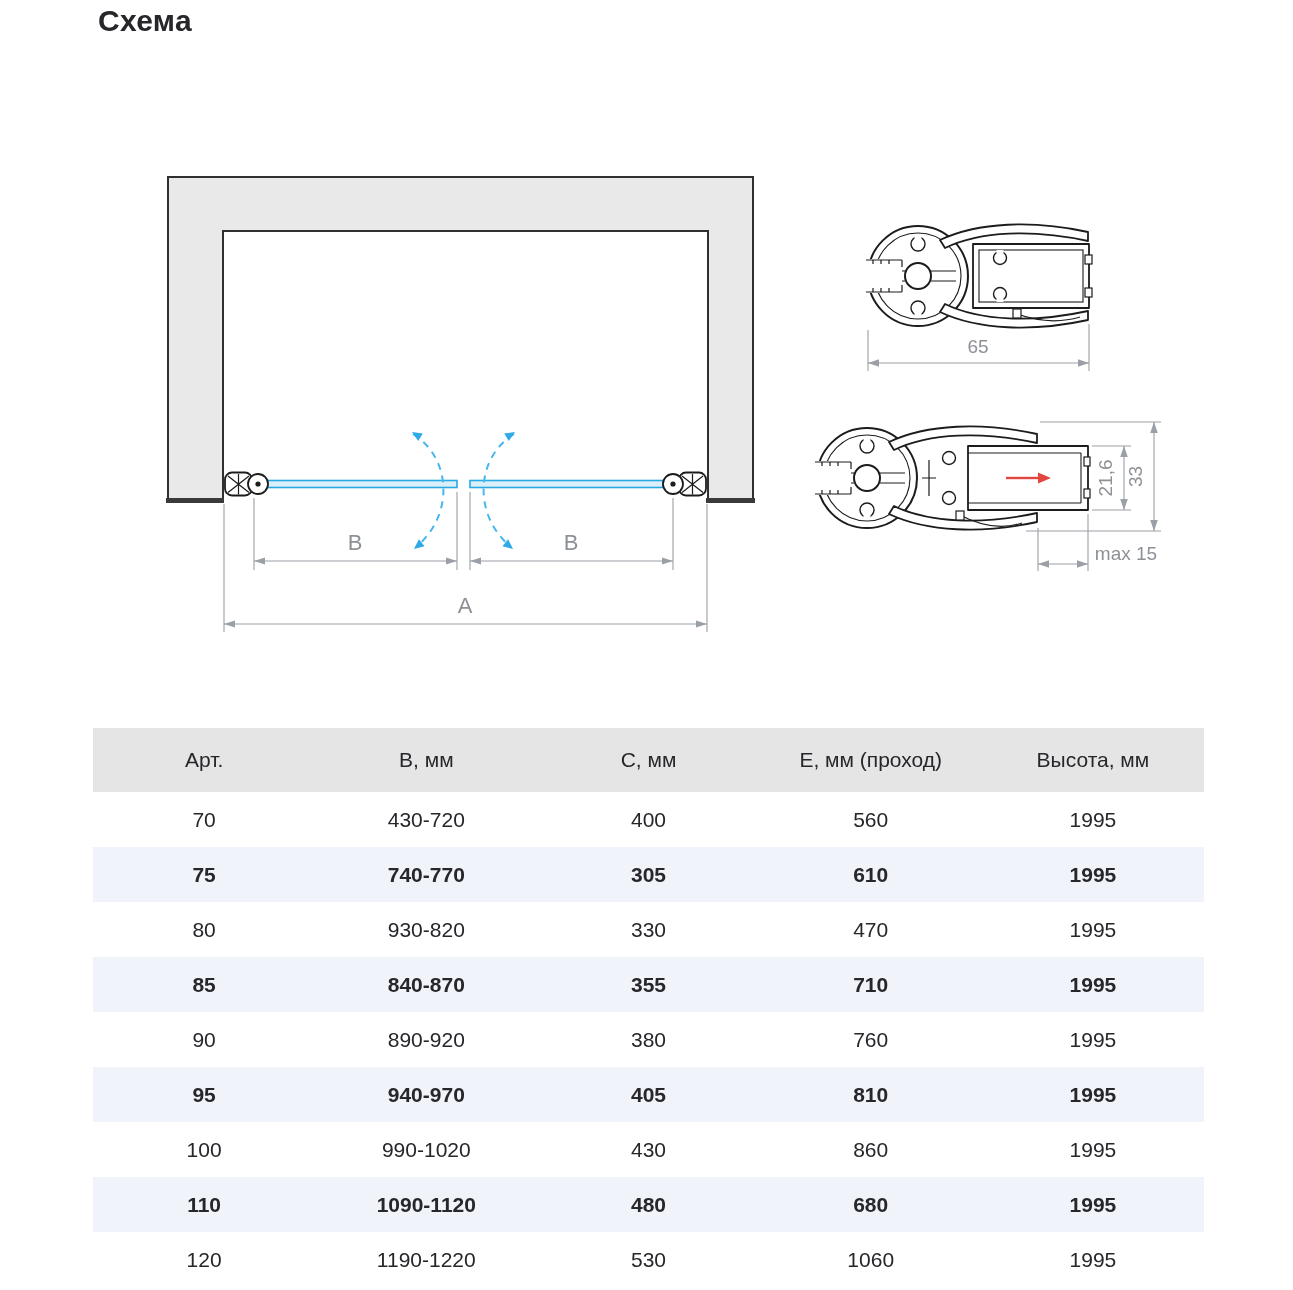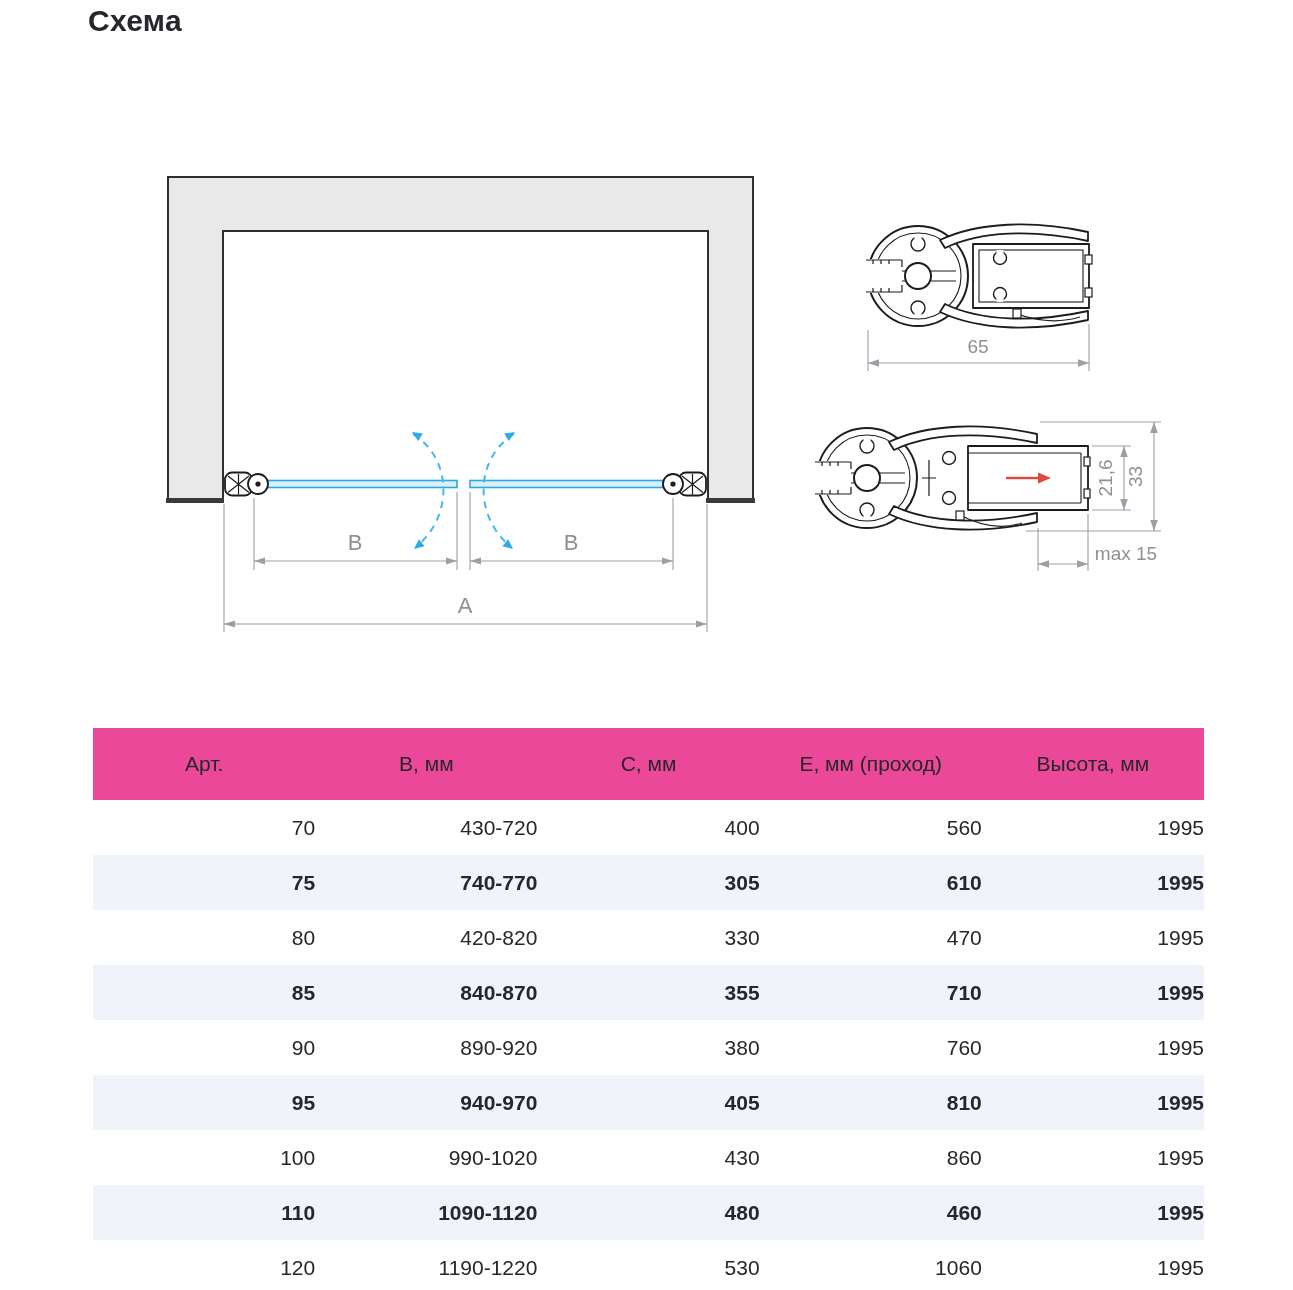--- a/index.html
+++ b/index.html
@@ -1,18 +1,18 @@
 <!DOCTYPE html>
 <html><head>
 <meta charset="utf-8">
 <style>
   html,body{margin:0;padding:0;background:#fff;}
   .page{position:relative;width:1293px;height:1290px;background:#fff;overflow:hidden;
         font-family:"Liberation Sans",sans-serif;color:#26262b;}
-  .title{position:absolute;left:88px;top:4px;font-size:30px;font-weight:700;
+  .title{position:absolute;left:98px;top:4px;font-size:30px;font-weight:700;
          letter-spacing:.3px;color:#26262b;margin:0;}
   svg.diagram{position:absolute;left:0;top:0;}
 
   
   .ln1{fill:none;stroke:#1c1c1c;stroke-width:1.2;}
   .ln2{fill:#fff;stroke:#1c1c1c;stroke-width:2;}
   .ln2f{fill:#fff;stroke:#1c1c1c;stroke-width:1.8;stroke-linejoin:round;}
   .ln1f{fill:none;stroke:#1c1c1c;stroke-width:1.1;}
   .ln1h{fill:#fff;stroke:#1c1c1c;stroke-width:1.4;}
   .nf{fill:#fff;stroke:#1c1c1c;stroke-width:1.2;}
@@ -20,26 +20,26 @@
   .glass{fill:#dbeffb;stroke:#28a9e2;stroke-width:1.6;}
   .arc{fill:none;stroke:#45b7ee;stroke-width:2;stroke-dasharray:7 6;}
   .archead{fill:#2fa9e8;}
   .dim{fill:none;stroke:#9ba0a6;stroke-width:1.1;}
   .dimhead{fill:#9ba0a6;}
   .dimtext{fill:#8d9196;font-family:"Liberation Sans",sans-serif;font-size:22px;}
   .dimtext-s{fill:#8d9196;font-family:"Liberation Sans",sans-serif;font-size:19px;}
 
   
   .size-table{position:absolute;left:93px;top:728px;width:1111px;}
-  .thead{display:flex;height:72px;align-items:center;background:#ec4899;
+  .thead{display:flex;height:64px;align-items:center;background:#e5e5e5;
          font-size:21px;font-weight:500;}
   .thead .th{flex:1;text-align:center;}
   .tr{display:flex;height:55px;align-items:center;font-size:21px;}
   .tr.stripe{background:#f1f3fa;font-weight:bold;}
-  .tr .td{flex:1;text-align:right;}
+  .tr .td{flex:1;text-align:center;}
 </style>
 </head>
 <body>
 
 <div class="page">
 
   <h1 class="title">Схема</h1>
 
   <svg class="diagram" width="1293" height="700" viewBox="0 0 1293 700">
 
@@ -181,21 +181,21 @@
         </div>
         <div class="tr stripe">
           <div class="td">75</div>
           <div class="td">740-770</div>
           <div class="td">305</div>
           <div class="td">610</div>
           <div class="td">1995</div>
         </div>
         <div class="tr">
           <div class="td">80</div>
-          <div class="td">420-820</div>
+          <div class="td">930-820</div>
           <div class="td">330</div>
           <div class="td">470</div>
           <div class="td">1995</div>
         </div>
         <div class="tr stripe">
           <div class="td">85</div>
           <div class="td">840-870</div>
           <div class="td">355</div>
           <div class="td">710</div>
           <div class="td">1995</div>
@@ -218,21 +218,21 @@
           <div class="td">100</div>
           <div class="td">990-1020</div>
           <div class="td">430</div>
           <div class="td">860</div>
           <div class="td">1995</div>
         </div>
         <div class="tr stripe">
           <div class="td">110</div>
           <div class="td">1090-1120</div>
           <div class="td">480</div>
-          <div class="td">460</div>
+          <div class="td">680</div>
           <div class="td">1995</div>
         </div>
         <div class="tr">
           <div class="td">120</div>
           <div class="td">1190-1220</div>
           <div class="td">530</div>
           <div class="td">1060</div>
           <div class="td">1995</div>
         </div>
       </div>

